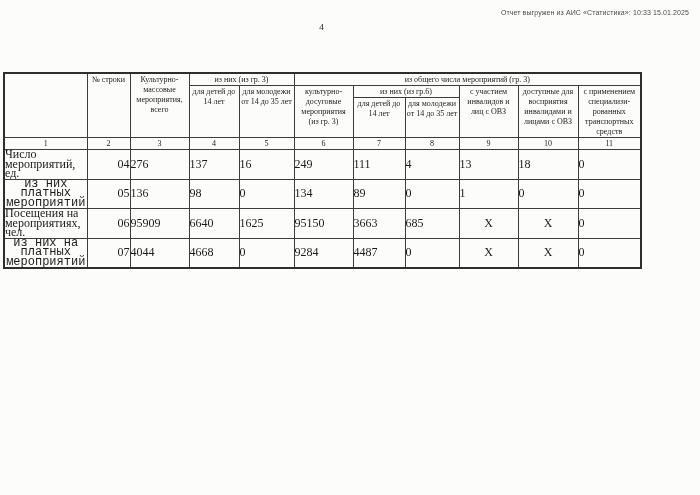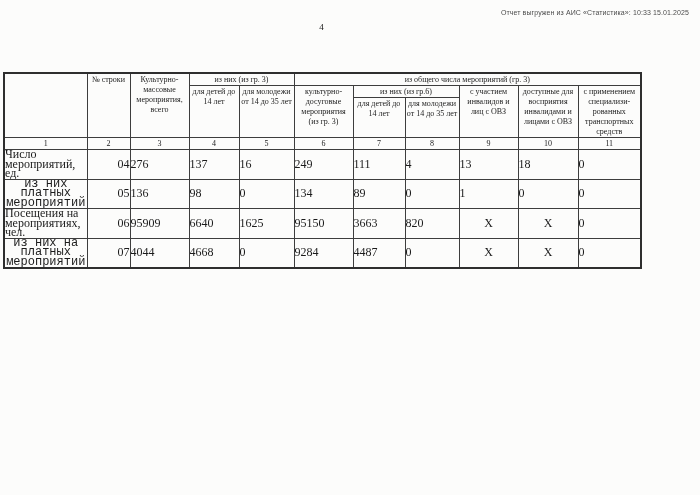--- a/index.html
+++ b/index.html
@@ -142,21 +142,21 @@
           <td class="val">0</td>
         </tr>
         <tr>
           <td class="label">Посещения на мероприятиях, чел.</td>
           <td class="code">06</td>
           <td class="val">95909</td>
           <td class="val">6640</td>
           <td class="val">1625</td>
           <td class="val">95150</td>
           <td class="val">3663</td>
-          <td class="val">820</td>
+          <td class="val">685</td>
           <td class="val xcell">X</td>
           <td class="val xcell">X</td>
           <td class="val">0</td>
         </tr>
         <tr>
           <td class="label sub">из них на платных мероприятий</td>
           <td class="code">07</td>
           <td class="val">4044</td>
           <td class="val">4668</td>
           <td class="val">0</td>

